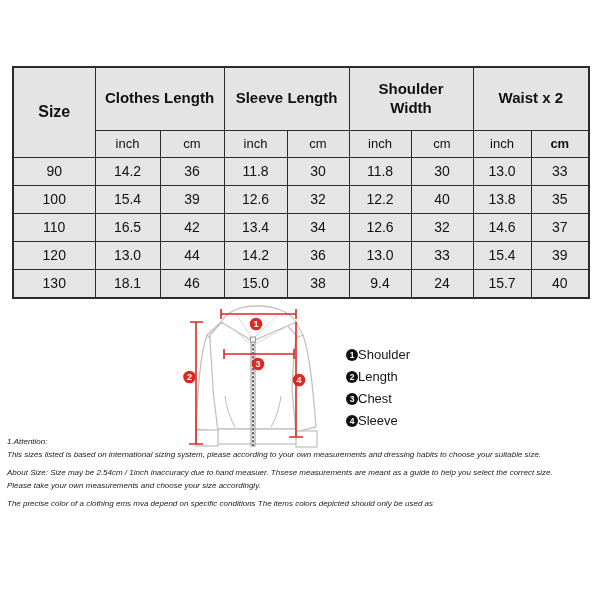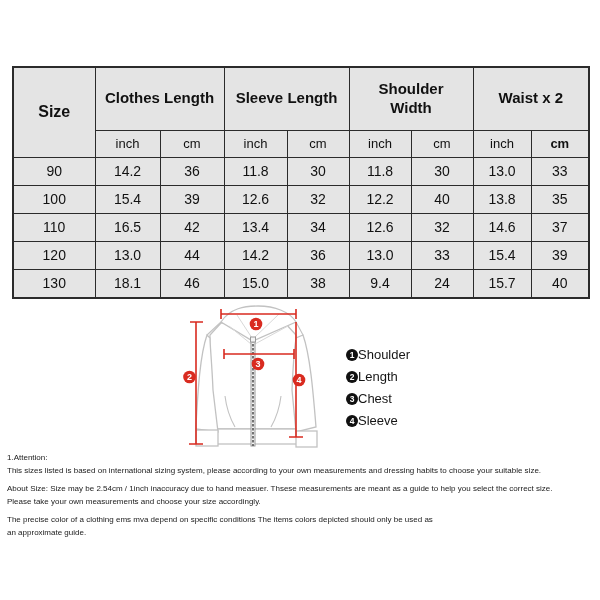--- a/index.html
+++ b/index.html
@@ -45,22 +45,22 @@
   
   .legend{position:absolute;left:346px;top:347px;}
   .legend-row{display:flex;align-items:center;margin-bottom:7px;}
   .bullet{
     width:12px;height:12px;border-radius:50%;background:#111111;color:#ffffff;
     font-size:8.5px;font-weight:bold;line-height:12px;text-align:center;
     display:inline-block;flex:0 0 12px;
   }
   .legend-label{font-size:13px;color:#151515;}
   
-  .notes{position:absolute;left:7px;top:452px;width:590px;font-size:8px;
-         line-height:12.5px;color:#1a1a1a;}
+  .notes{position:absolute;left:7px;top:436px;width:590px;font-size:8px;
+         line-height:12.5px;color:#1a1a1a;font-style:italic;}
   .note{margin-bottom:6px;}
   .note-line,.note-heading{white-space:nowrap;}
 </style>
 </head>
 <body>
 
 <div class="page">
 
   <table class="size-table">
     <colgroup>
@@ -222,17 +222,16 @@
       <div class="note">
         <div class="note-heading">1.Attention:</div>
         <div class="note-line">This sizes listed is based on international sizing system, please according to your own measurements and dressing habits to choose your suitable size.</div>
       </div>
       <div class="note">
         <div class="note-line">About Size: Size may be 2.54cm / 1inch inaccuracy due to hand measuer. Thsese measurements are meant as a guide to help you select the correct size.</div>
         <div class="note-line">Please take your own measurements and choose your size accordingly.</div>
       </div>
       <div class="note">
         <div class="note-line">The precise color of a clothing ems mva depend on specific conditions The items colors depicted should only be used as</div>
-        <div class="note-line">an approximate guide.</div>
       </div>
     </div>
 
 </div>
 
 </body></html>

